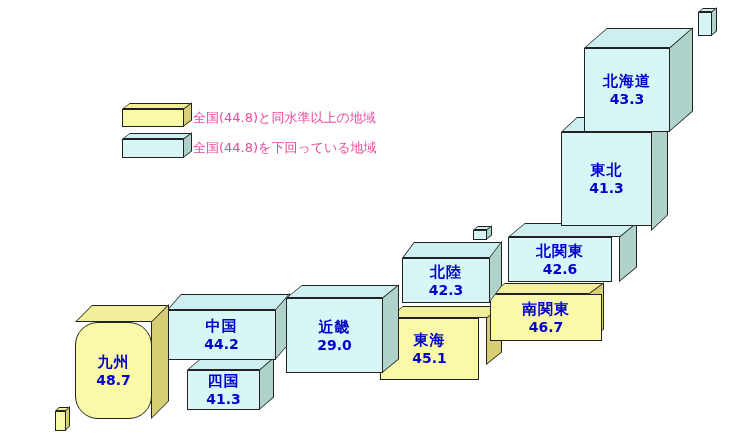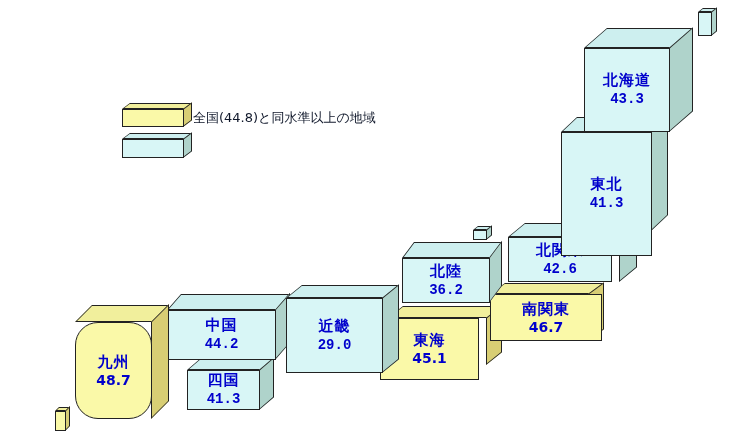--- a/index.html
+++ b/index.html
@@ -5,34 +5,35 @@
   html,body{margin:0;padding:0;background:#ffffff;}
   body{font-family:"DejaVu Sans","Liberation Sans",sans-serif;}
   .stage{position:relative;width:744px;height:435px;background:#ffffff;overflow:hidden;}
   .box3d{position:absolute;left:0;top:0;}
   .face{position:absolute;box-sizing:border-box;border:1px solid var(--c-border);}
   .f-top{transform-origin:0 100%;}
   .f-side{transform-origin:0 0;}
   .above .f-front{background:var(--c-above-front);}
   .above .f-top{background:var(--c-above-top);}
   .above .f-side{background:var(--c-above-side);}
-  .below .f-front{background:var(--c-below-front);font-family:Liberation Mono, monospace;}
+  .below .f-front{background:var(--c-below-front);}
   .below .f-top{background:var(--c-below-top);}
   .below .f-side{background:var(--c-below-side);}
   .rlabel{position:absolute;inset:0;display:flex;flex-direction:column;align-items:center;
           justify-content:center;color:var(--c-label);font-weight:bold;text-align:center;}
   .rname{font-size:15px;line-height:19px;letter-spacing:1px;}
   .rvalue{font-size:14px;line-height:17px;}
-  .legend-label{position:absolute;font-size:13px;line-height:18px;color:#0f172a;white-space:nowrap;}
+  .legend-label{position:absolute;font-size:13px;line-height:18px;color:#ec4899;white-space:nowrap;}
 </style>
 </head>
 <body>
 
 <div class="stage" style="--c-above-front: #FAF9A8; --c-above-top: #F1EF9C; --c-above-side: #D8CE74; --c-below-front: #D8F6F6; --c-below-top: #CDEFEF; --c-below-side: #AFD3CB; --c-label: #0000CC; --c-border: #222222;">
   <div class="legend-label" style="left:193px;top:109px">全国(44.8)と同水準以上の地域</div>
+  <div class="legend-label" style="left:193px;top:139px">全国(44.8)を下回っている地域</div>
 <div class="box3d above" style="z-index: 1;">
       <div class="face f-top" style="left: 122px; top: 103px; width: 62px; height: 6px; transform: skewX(-53.1301deg);"></div>
       <div class="face f-side" style="left: 183px; top: 109px; width: 9px; height: 18px; transform: skewY(-36.8699deg);"></div>
       <div class="face f-front" style="left: 122px; top: 109px; width: 62px; height: 18px;"></div>
     </div>
     <div class="box3d below" style="z-index: 2;">
       <div class="face f-top" style="left: 122px; top: 133px; width: 62px; height: 6px; transform: skewX(-53.1301deg);"></div>
       <div class="face f-side" style="left: 183px; top: 139px; width: 9px; height: 19px; transform: skewY(-36.8699deg);"></div>
       <div class="face f-front" style="left: 122px; top: 139px; width: 62px; height: 19px;"></div>
     </div>
@@ -110,38 +111,38 @@
           <span class="rvalue">46.7</span>
         </div>
       </div>
     </div>
     <div class="box3d below" style="z-index: 12;">
       <div class="face f-top" style="left: 402px; top: 242px; width: 88px; height: 16px; transform: skewX(-36.8699deg);"></div>
       <div class="face f-side" style="left: 489px; top: 258px; width: 13px; height: 45px; transform: skewY(-53.1301deg);"></div>
       <div class="face f-front" style="left: 402px; top: 258px; width: 88px; height: 45px;">
         <div class="rlabel">
           <span class="rname">北陸</span>
-          <span class="rvalue">36.2</span>
+          <span class="rvalue">42.3</span>
         </div>
       </div>
     </div>
     <div class="box3d below" style="z-index: 13;">
       <div class="face f-top" style="left: 508px; top: 223px; width: 112px; height: 14px; transform: skewX(-50.5275deg);"></div>
       <div class="face f-side" style="left: 619px; top: 237px; width: 18px; height: 45px; transform: skewY(-39.4725deg);"></div>
       <div class="face f-front" style="left: 508px; top: 237px; width: 104px; height: 45px;">
         <div class="rlabel">
           <span class="rname">北関東</span>
           <span class="rvalue">42.6</span>
         </div>
       </div>
     </div>
     <div class="box3d below" style="z-index: 14;">
       <div class="face f-top" style="left: 561px; top: 117px; width: 91px; height: 15px; transform: skewX(-46.8476deg);"></div>
       <div class="face f-side" style="left: 651px; top: 132px; width: 17px; height: 99px; transform: skewY(-43.1524deg);"></div>
-      <div class="face f-front" style="left: 561px; top: 132px; width: 91px; height: 124px;">
+      <div class="face f-front" style="left: 561px; top: 132px; width: 91px; height: 94px;">
         <div class="rlabel">
           <span class="rname">東北</span>
           <span class="rvalue">41.3</span>
         </div>
       </div>
     </div>
     <div class="box3d below" style="z-index: 15;">
       <div class="face f-top" style="left: 584px; top: 28px; width: 86px; height: 20px; transform: skewX(-48.9909deg);"></div>
       <div class="face f-side" style="left: 669px; top: 48px; width: 24px; height: 84px; transform: skewY(-41.0091deg);"></div>
       <div class="face f-front" style="left: 584px; top: 48px; width: 86px; height: 84px;">

